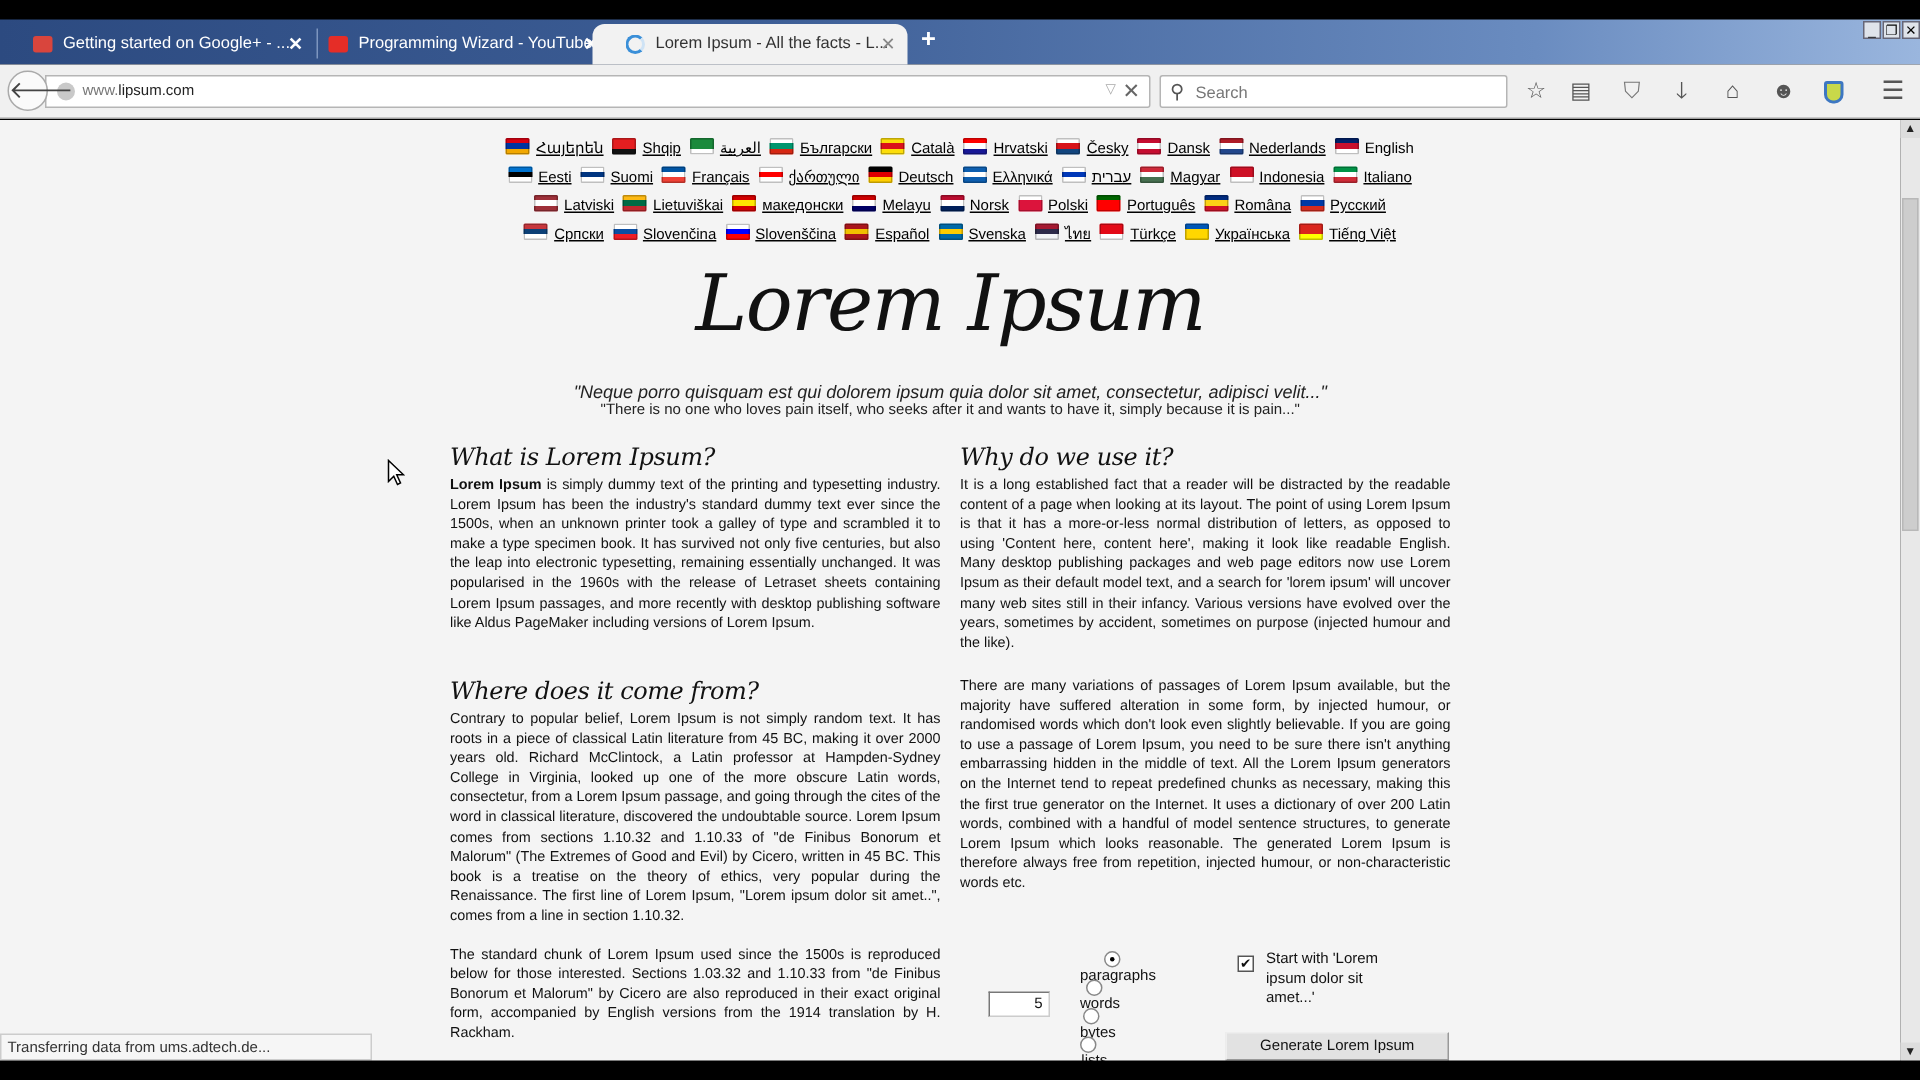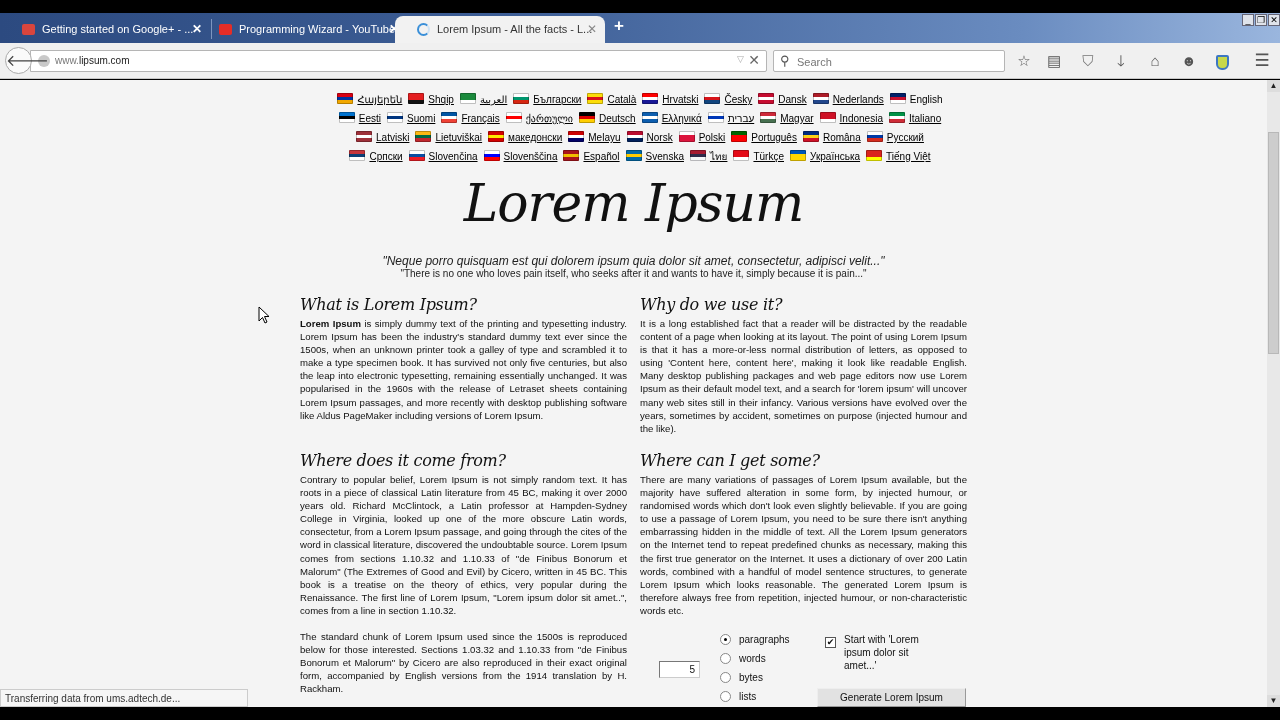--- a/index.html
+++ b/index.html
@@ -44,21 +44,21 @@
   .lang.current a { text-decoration: none; }
   .brand { position: absolute; left: 0; top: 93px; width: 1267px; text-align: center; font-family: "DejaVu Serif", serif; font-style: italic; font-size: 52px; color: #111; letter-spacing: -1px; }
   .quote1 { position: absolute; left: 0; top: 174px; width: 1267px; text-align: center; font-size: 12px; font-style: italic; color: #222; }
   .quote2 { position: absolute; left: 0; top: 188px; width: 1267px; text-align: center; font-size: 10px; color: #222; }
   .col { position: absolute; width: 327px; }
   .col h2 { font-family: "DejaVu Serif", serif; font-style: italic; font-weight: normal; font-size: 16px; color: #111; margin-bottom: 3px; letter-spacing: -0.3px; }
   .col p { font-size: 9.6px; line-height: 13.1px; color: #111; text-align: justify; }
   .col p b { font-weight: bold; }
   .gen { position: absolute; left: 640px; top: 550px; width: 330px; height: 80px; font-size: 10px; color: #111; }
   .amount { position: absolute; left: 19px; top: 31px; width: 41px; height: 17px; background: #fff; border: 1px solid #777; border-right-color: #ccc; border-bottom-color: #ccc; text-align: right; padding: 2px 4px; font-size: 10px; }
-  .radio-row { position: absolute; left: 80px; display: flex; align-items: center; }
+  .radio-row { position: absolute; left: 80px; display: flex; align-items: center; flex-direction: column; }
   .radio { width: 11px; height: 11px; border-radius: 50%; border: 1px solid #888; background: #fff; margin-right: 8px; position: relative; }
   .radio.on::after { content: ""; position: absolute; left: 3px; top: 3px; width: 3px; height: 3px; border-radius: 50%; background: #000; }
   .chk { position: absolute; left: 185px; top: 7px; width: 11px; height: 11px; border: 1px solid #555; background: #fff; font-size: 9px; line-height: 9px; text-align: center; }
   .chk-label { position: absolute; left: 204px; top: 3px; width: 90px; line-height: 13px; }
   .gen-btn { position: absolute; left: 177px; top: 58px; width: 149px; height: 19px; background: #e2e2e2; border: 1px solid #999; border-top-color: #eee; border-left-color: #eee; font-size: 10px; text-align: center; line-height: 17px; }
 </style>
 </head>
 <body>
 
 <div class="top-black"></div>
@@ -127,21 +127,20 @@
     <p>It is a long established fact that a reader will be distracted by the readable content of a page when looking at its layout. The point of using Lorem Ipsum is that it has a more-or-less normal distribution of letters, as opposed to using 'Content here, content here', making it look like readable English. Many desktop publishing packages and web page editors now use Lorem Ipsum as their default model text, and a search for 'lorem ipsum' will uncover many web sites still in their infancy. Various versions have evolved over the years, sometimes by accident, sometimes on purpose (injected humour and the like).</p>
   </div>
 
   <div class="col" style="left:300px;top:371px;">
     <h2>Where does it come from?</h2>
     <p>Contrary to popular belief, Lorem Ipsum is not simply random text. It has roots in a piece of classical Latin literature from 45 BC, making it over 2000 years old. Richard McClintock, a Latin professor at Hampden-Sydney College in Virginia, looked up one of the more obscure Latin words, consectetur, from a Lorem Ipsum passage, and going through the cites of the word in classical literature, discovered the undoubtable source. Lorem Ipsum comes from sections 1.10.32 and 1.10.33 of "de Finibus Bonorum et Malorum" (The Extremes of Good and Evil) by Cicero, written in 45 BC. This book is a treatise on the theory of ethics, very popular during the Renaissance. The first line of Lorem Ipsum, "Lorem ipsum dolor sit amet..", comes from a line in section 1.10.32.</p>
     <p style="margin-top:13px;">The standard chunk of Lorem Ipsum used since the 1500s is reproduced below for those interested. Sections 1.03.32 and 1.10.33 from "de Finibus Bonorum et Malorum" by Cicero are also reproduced in their exact original form, accompanied by English versions from the 1914 translation by H. Rackham.</p>
   </div>
 
   <div class="col" style="left:640px;top:371px;">
-    <h2>Where can I get some?</h2>
     <p>There are many variations of passages of Lorem Ipsum available, but the majority have suffered alteration in some form, by injected humour, or randomised words which don't look even slightly believable. If you are going to use a passage of Lorem Ipsum, you need to be sure there isn't anything embarrassing hidden in the middle of text. All the Lorem Ipsum generators on the Internet tend to repeat predefined chunks as necessary, making this the first true generator on the Internet. It uses a dictionary of over 200 Latin words, combined with a handful of model sentence structures, to generate Lorem Ipsum which looks reasonable. The generated Lorem Ipsum is therefore always free from repetition, injected humour, or non-characteristic words etc.</p>
   </div>
 
   <div class="gen">
     <div class="amount">5</div>
     <div class="radio-row" style="top:4px;">
       <span class="radio on"></span>
       <span>paragraphs</span>
     </div>
     <div class="radio-row" style="top:23px;">

